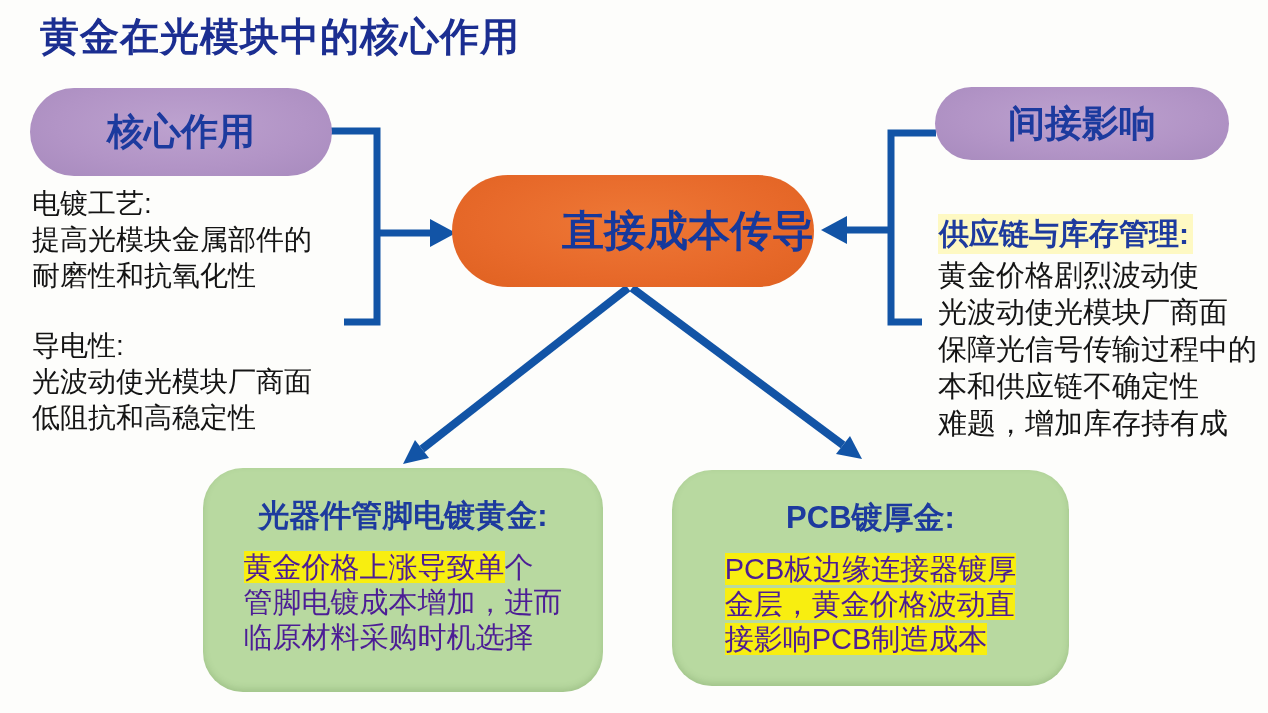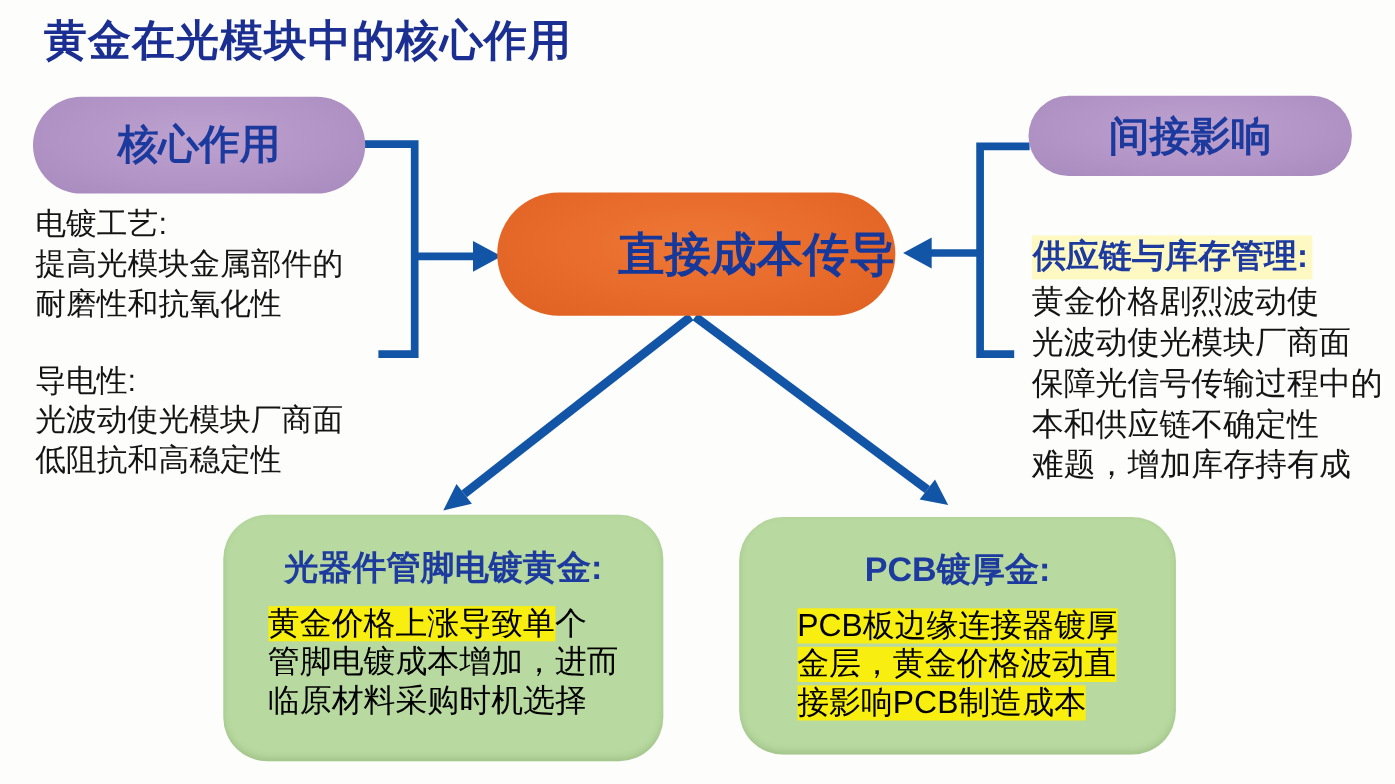--- a/index.html
+++ b/index.html
@@ -52,21 +52,21 @@
     box-shadow: inset 0 -3px 6px rgba(90,130,70,0.25);
   }
   #green-left  { left: 203px; top: 468px; width: 400px; height: 224px; }
   #green-right { left: 672px; top: 470px; width: 397px; height: 216px; }
   .green-heading {
     text-align: center; color: #1d3a9e; font-weight: 700;
     font-size: 31px; margin-top: 27px; white-space: nowrap;
   }
   .green-body {
     margin: 13px auto 16px; width: max-content; text-align: left;
-    font-size: 29px; line-height: 35px; color: #000000; white-space: nowrap;
+    font-size: 29px; line-height: 35px; color: #4c1d95; white-space: nowrap;
   }
 </style>
 </head>
 <body>
 
 <div class="stage">
 
   <div class="title">黄金在光模块中的核心作用</div>
 
   <svg class="connectors" width="1268" height="713" viewBox="0 0 1268 713">

